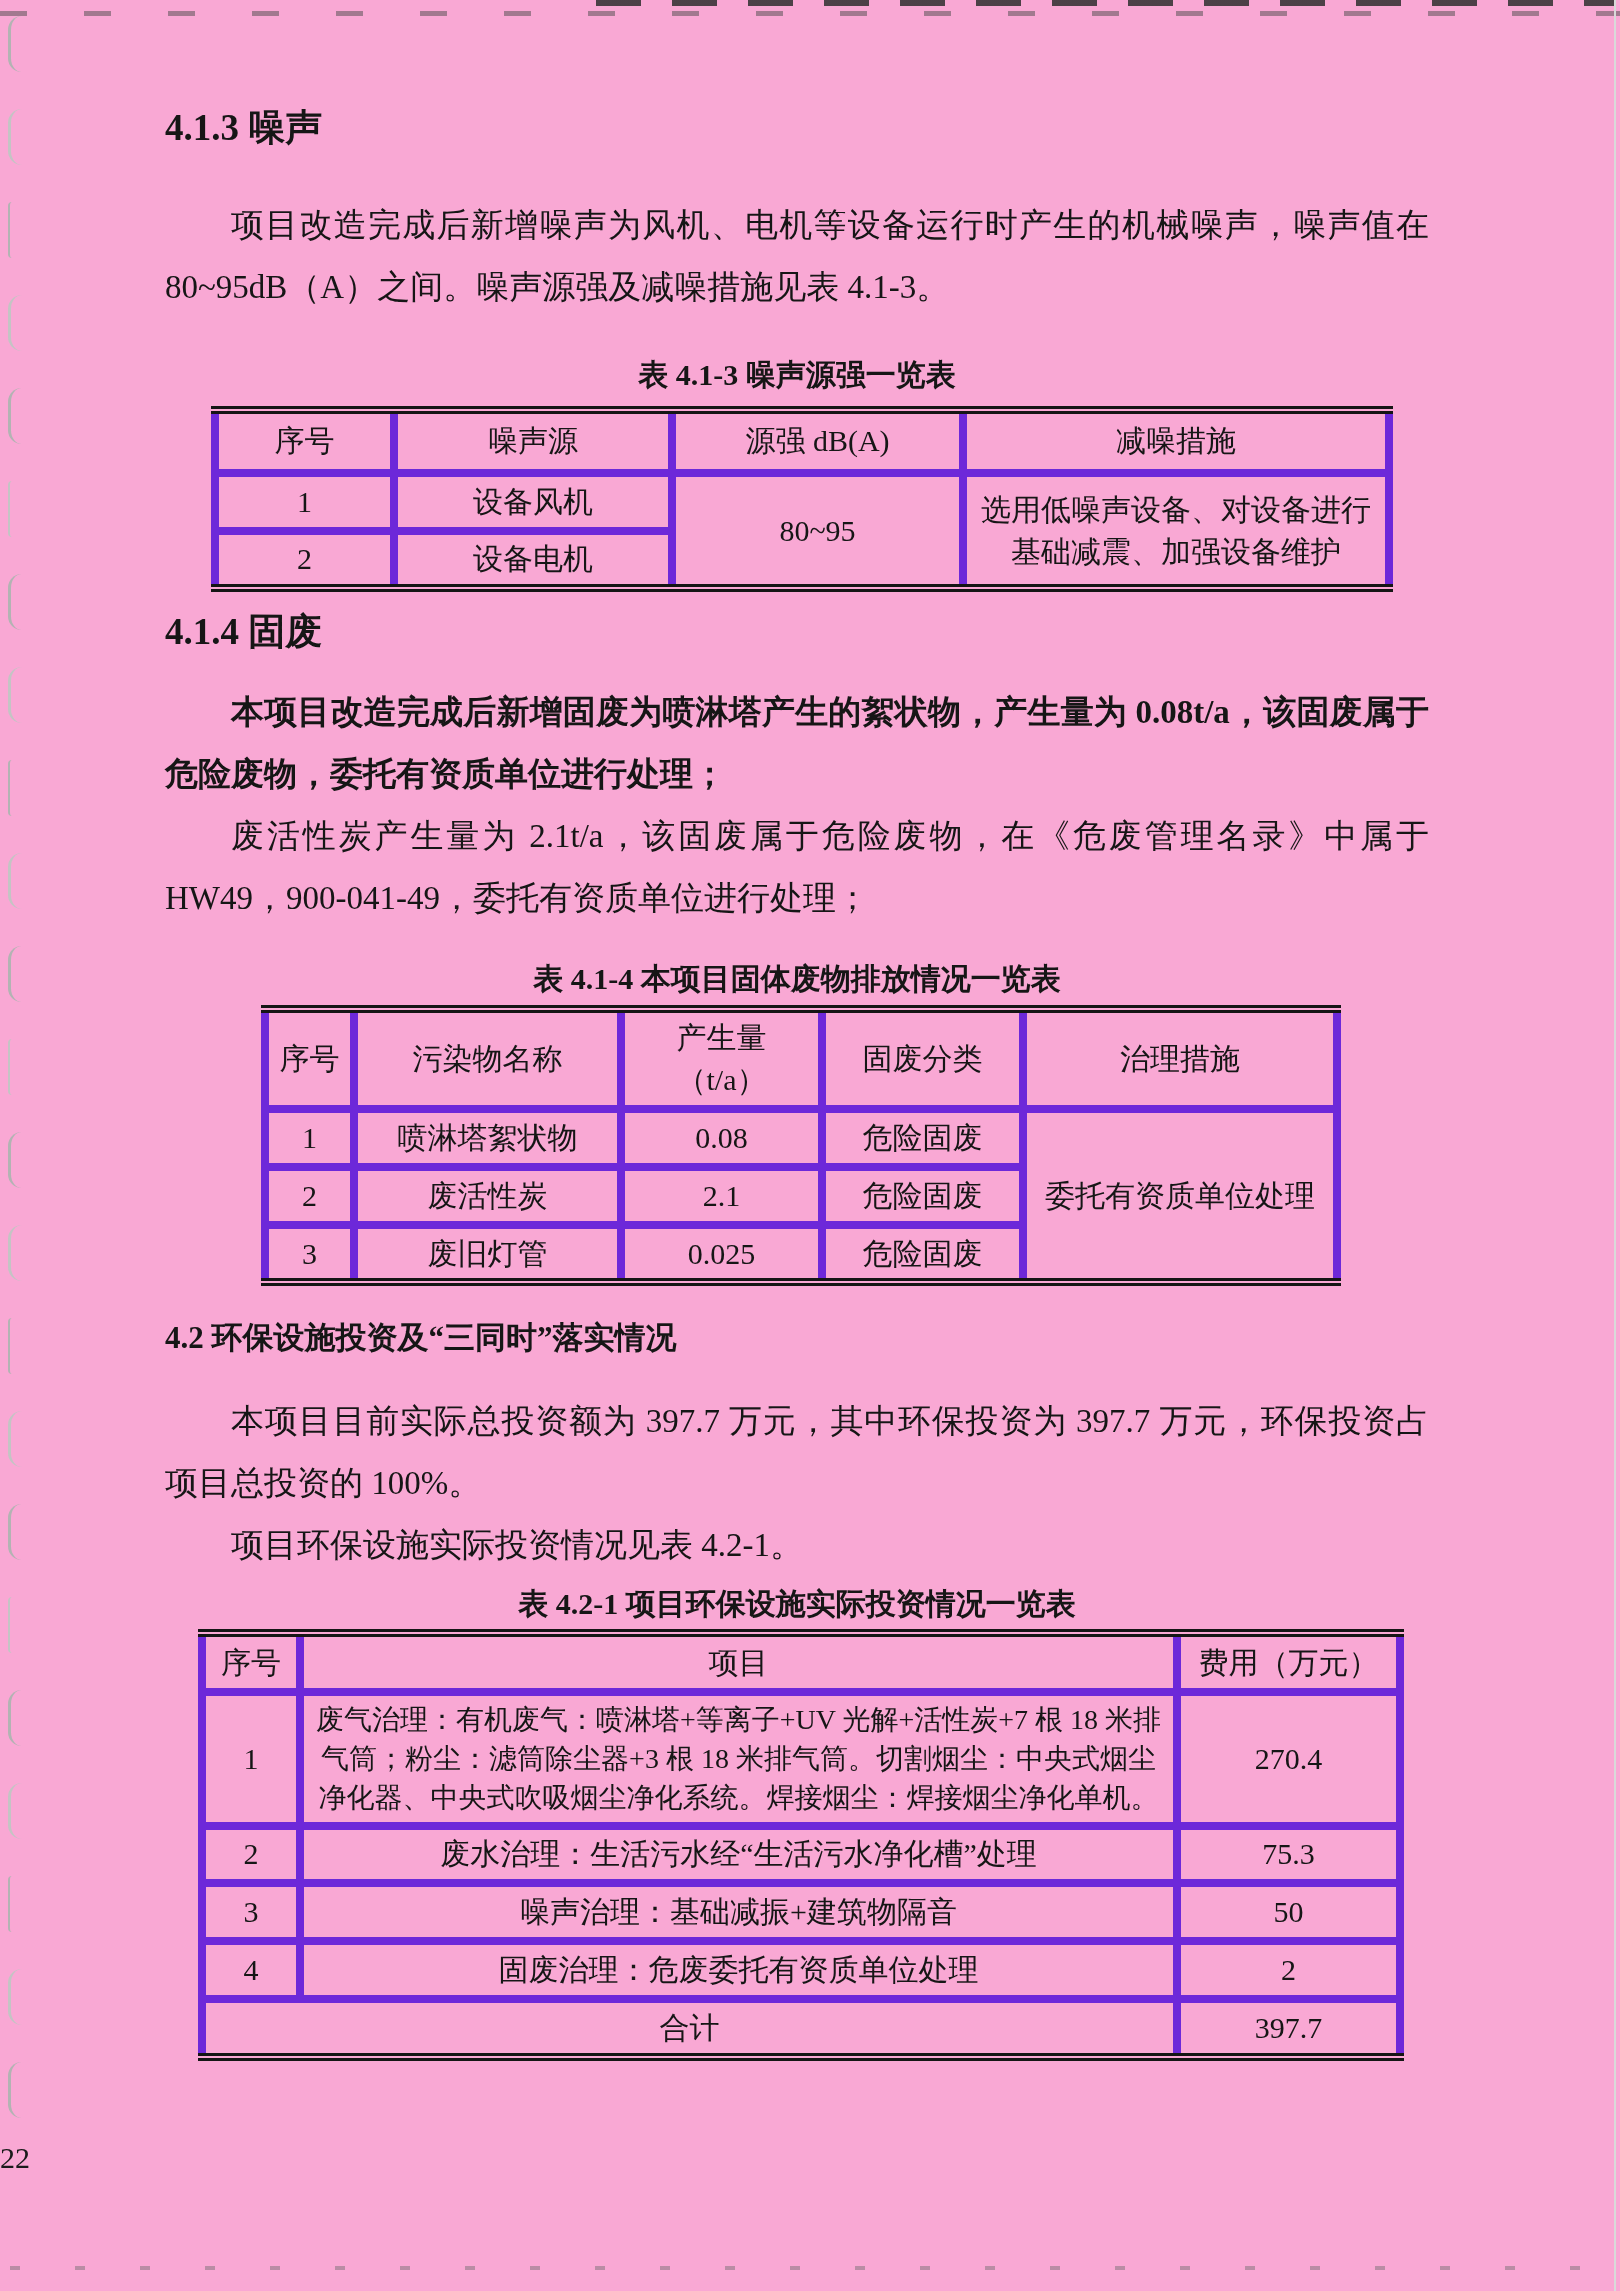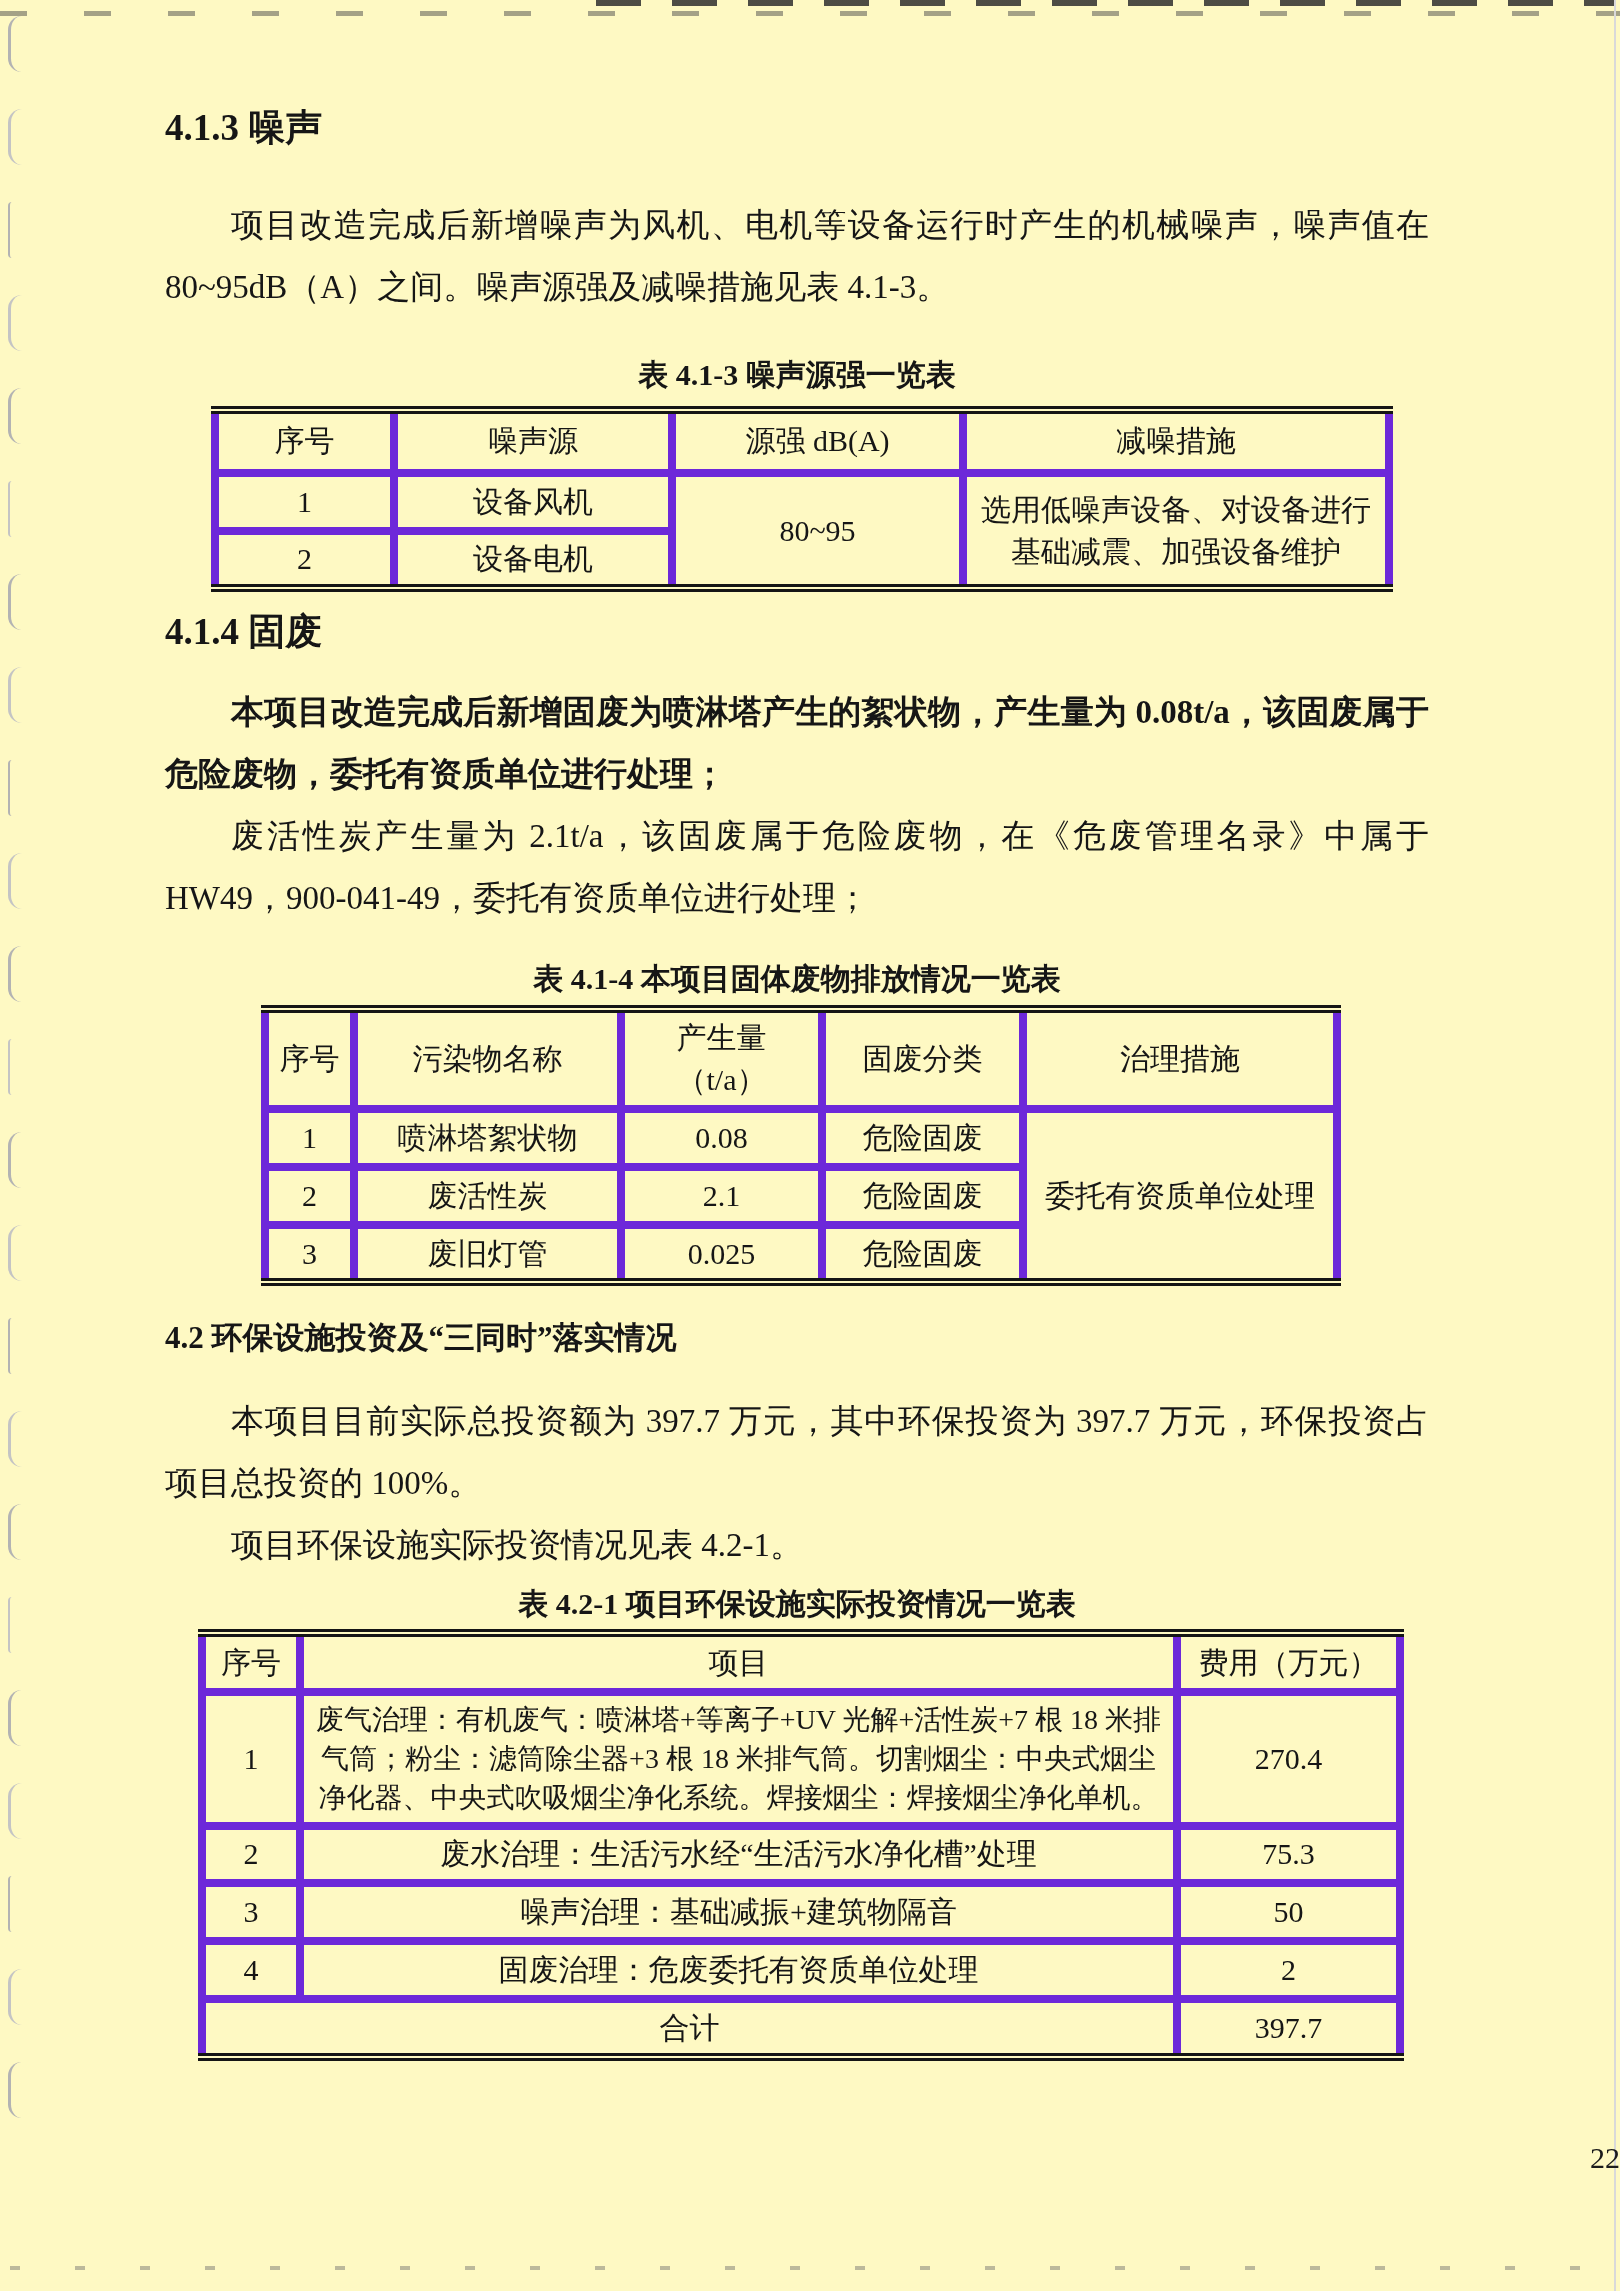--- a/index.html
+++ b/index.html
@@ -1,18 +1,18 @@
 <!DOCTYPE html>
 <html><head>
 <meta charset="utf-8">
 <style>
   * { margin:0; padding:0; box-sizing:border-box; }
   html,body { width:1620px; height:2292px; }
   body { background:#e9e9e9; font-family:"Liberation Serif","DejaVu Serif",serif; }
-  .page { position:relative; width:1620px; height:2292px; background:#fef9c3; overflow:hidden; color:#161616; }
+  .page { position:relative; width:1620px; height:2292px; background:#f9a8d4; overflow:hidden; color:#161616; }
 
   
   .top-dash-1 { position:absolute; top:0; left:596px; right:5.9px; height:5.9px;
     background:repeating-linear-gradient(90deg,#2e2e2e 0 45px,transparent 45px 76px); opacity:.85; }
   .top-dash-2 { position:absolute; top:10.8px; left:0; right:0; height:4.9px;
     background:repeating-linear-gradient(90deg,#4a4a4a 0 27.4px,transparent 27.4px 84px); opacity:.5; }
   .bottom-dash { position:absolute; top:2266px; left:9.8px; right:9.8px; height:3.9px;
     background:repeating-linear-gradient(90deg,#6a6a6a 0 9.8px,transparent 9.8px 65px); opacity:.45; }
   .right-edge { position:absolute; top:0; right:3.9px; width:2px; height:100%; background:#d9d9d9; }
   .binding-strip { position:absolute; left:7.8px; top:15.7px; width:27.4px; }
@@ -48,21 +48,21 @@
   .tbl-noise tr.hdr { height:63px; } .tbl-noise tr.row { height:54px; }
 
   .tbl-solid { margin:7.8px 0 0 96px; width:1071px; }
   .tbl-solid tr.hdr { height:63px; } .tbl-solid tr.row { height:56px; }
 
   .tbl-invest { margin:5.9px 0 0 33px; width:1199px; }
   .tbl-invest tr.hdr { height:59px; } .tbl-invest tr.row { height:55px; }
   .tbl-invest tr.total { height:48px; }
   .cell-item-long { text-align:justify; padding:7.8px 13.7px; font-size:28px; line-height:38px; }
 
-  .page-number { position:absolute; top:2141px; left:0; width:1620px; text-align:right;
+  .page-number { position:absolute; top:2141px; left:0; width:1620px; text-align:left;
     font-size:30px; color:#1b1b1b; }
 </style>
 </head>
 <body>
 
 <div class="page">
 
   <div class="top-dash-1"></div>
   <div class="top-dash-2"></div>
   <div class="bottom-dash"></div>

